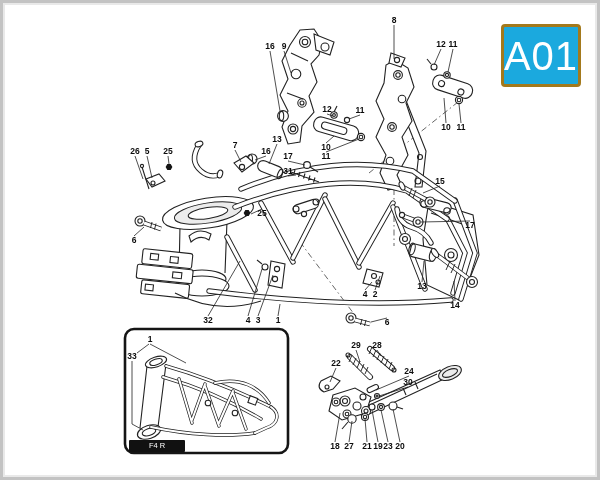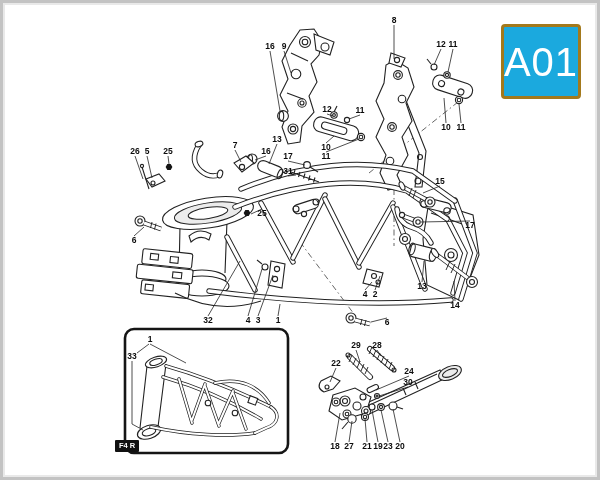--- a/index.html
+++ b/index.html
@@ -3,29 +3,29 @@
 <meta charset="utf-8">
 <style>
   html,body{margin:0;padding:0;background:#fff;}
   .page{
     position:relative;width:600px;height:480px;box-sizing:border-box;
     background:#fff;border:3px solid #c3c3c3;
     box-shadow:inset 0 0 0 2px #e9e9e9;
     font-family:"Liberation Sans",sans-serif;overflow:hidden;
   }
   .code-badge{
-    position:absolute;left:498px;top:21px;width:80px;height:75px;
+    position:absolute;left:498px;top:21px;width:80px;height:63px;
     box-sizing:border-box;border:3px solid #a3791c;border-radius:4px;
     background:#1ba9de;color:#fff;display:flex;align-items:center;justify-content:center;
     font-size:40px;font-weight:400;letter-spacing:1px;line-height:1;
   }
   .diagram-svg{position:absolute;left:0;top:0;width:600px;height:480px;}
   .f4r-badge{
-    position:absolute;left:112px;top:437px;background:#111;color:#fff;
-    font-size:7.5px;font-weight:bold;padding:2px 4px;border-radius:1px;line-height:1;
+    position:absolute;left:126px;top:437px;background:#111;color:#fff;
+    font-size:7.5px;font-weight:normal;padding:2px 20px;border-radius:1px;line-height:1;
   }
   
   .ln{fill:none;stroke:#222;stroke-width:1.1;}
   .part{fill:#fff;stroke:#222;stroke-width:1.1;}
   .shade{fill:#ececec;stroke:#222;stroke-width:1;}
   .tube-o{fill:none;stroke:#202020;stroke-width:5.4;stroke-linecap:round;}
   .tube-i{fill:none;stroke:#fff;stroke-width:3.5;stroke-linecap:round;}
   .itube-o{fill:none;stroke:#202020;stroke-width:3.4;stroke-linecap:round;}
   .itube-i{fill:none;stroke:#fff;stroke-width:2;stroke-linecap:round;}
   .bolt-o{fill:none;stroke:#202020;stroke-width:4.6;}

